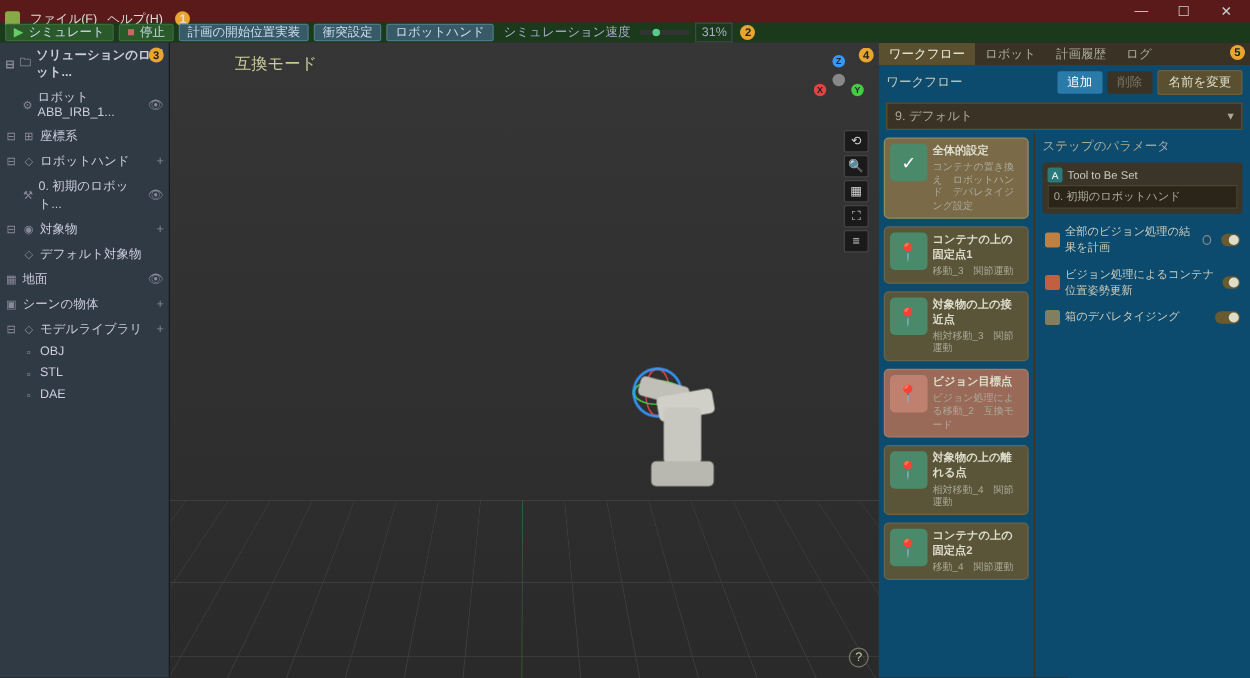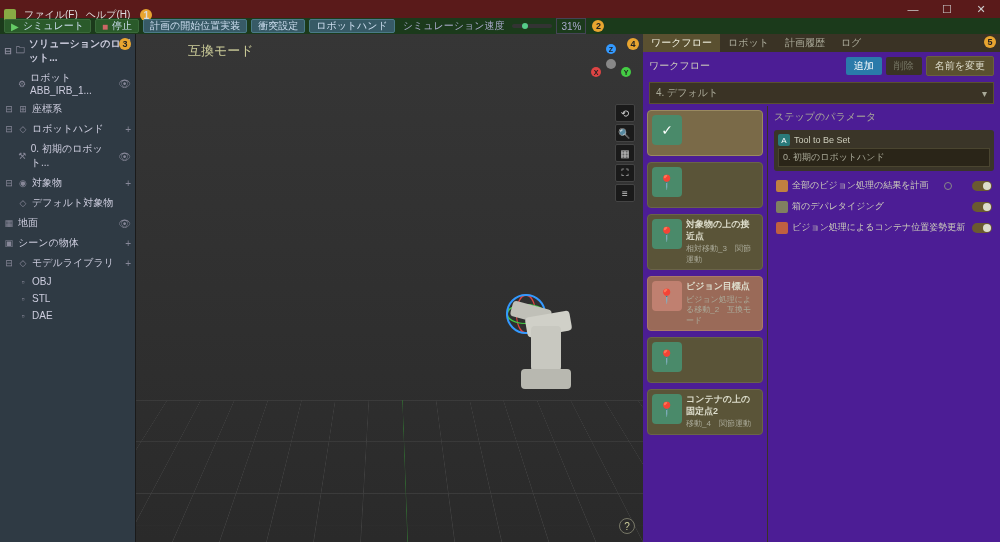--- a/index.html
+++ b/index.html
@@ -53,21 +53,21 @@
 .robot .base { position: absolute; bottom: 0; left: 20px; width: 50px; height: 20px; background: #b8b8b0; border-radius: 4px; }
 .robot .col { position: absolute; bottom: 18px; left: 30px; width: 30px; height: 45px; background: #c8c8c0; border-radius: 4px; }
 .robot .arm1 { position: absolute; bottom: 55px; left: 25px; width: 45px; height: 20px; background: #d0d0c8; border-radius: 4px; transform: rotate(-10deg); }
 .robot .arm2 { position: absolute; bottom: 68px; left: 10px; width: 40px; height: 16px; background: #c0c0b8; border-radius: 4px; transform: rotate(15deg); }
 .robot .ring { position: absolute; bottom: 55px; left: 5px; width: 40px; height: 40px; border: 2px solid; border-radius: 50%; }
 .robot .ring.r1 { border-color: #d44; transform: rotateY(60deg); }
 .robot .ring.r2 { border-color: #4c4; transform: rotateX(60deg); }
 .robot .ring.r3 { border-color: #39f; }
 
 
-.rightpanel { width: 357px; background: #4c1d95; display: flex; flex-direction: column; position: relative; }
+.rightpanel { width: 297px; background: #0c4a6e; display: flex; flex-direction: column; position: relative; }
 .rtabs { display: flex; background: #3a3325; height: 18px; align-items: center; }
 .rtab { padding: 2px 8px; font-size: 10px; color: #aa9; cursor: pointer; }
 .rtab.active { background: #5a5030; color: #eed; }
 .badge-right { position: absolute; top: 2px; right: 4px; }
 
 .wf-header { display: flex; align-items: center; padding: 4px 6px; gap: 4px; }
 .wf-header .title { color: #ccb; font-size: 10px; flex: 1; }
 .wf-btn { padding: 2px 8px; font-size: 10px; border-radius: 2px; cursor: pointer; }
 .wf-btn.primary { background: #2a7aaa; color: #fff; }
 .wf-btn.dim { background: #3a3325; color: #776; }
@@ -289,47 +289,59 @@
       <div class="rtab">ログ</div>
       <span class="badge badge-right">5</span>
     </div>
     <div class="wf-header">
       <span class="title">ワークフロー</span>
       <span class="wf-btn primary">追加</span>
       <span class="wf-btn dim">削除</span>
       <span class="wf-btn normal">名前を変更</span>
     </div>
     <div class="wf-select">
-      <span>4. デフォルト</span>
+      <span>9. デフォルト</span>
       <span class="arrow">▾</span>
     </div>
     <div class="wf-body">
       <div class="wf-steps" id="wfsteps">
           <div class="wf-step sel">
             <div class="icon">✓</div>
+            <div class="txt">
+              <div class="name">全体的設定</div>
+              <div class="desc">コンテナの置き換え　ロボットハンド　デパレタイジング設定</div>
+            </div>
           </div>
           <div class="wf-step">
             <div class="icon">📍</div>
+            <div class="txt">
+              <div class="name">コンテナの上の固定点1</div>
+              <div class="desc">移動_3　関節運動</div>
+            </div>
           </div>
           <div class="wf-step">
             <div class="icon">📍</div>
             <div class="txt">
               <div class="name">対象物の上の接近点</div>
               <div class="desc">相対移動_3　関節運動</div>
             </div>
           </div>
           <div class="wf-step pink">
             <div class="icon">📍</div>
             <div class="txt">
               <div class="name">ビジョン目標点</div>
               <div class="desc">ビジョン処理による移動_2　互換モード</div>
             </div>
           </div>
           <div class="wf-step">
             <div class="icon">📍</div>
+            <div class="txt">
+              <div class="name">対象物の上の離れる点</div>
+              <div class="desc">相対移動_4　関節運動</div>
+            </div>
           </div>
           <div class="wf-step">
             <div class="icon">📍</div>
             <div class="txt">
               <div class="name">コンテナの上の固定点2</div>
               <div class="desc">移動_4　関節運動</div>
             </div>
           </div>
         </div>
       <div class="wf-params">
@@ -341,25 +353,25 @@
             </div>
           <div class="param-input">0. 初期のロボットハンド</div>
         </div>
         <div class="param-row">
           <span class="ico"></span>
           <span>全部のビジョン処理の結果を計画</span>
           <span class="radio"></span>
           <span class="toggle"></span>
         </div>
         <div class="param-row">
+          <span class="ico" style="background:#c06040"></span>
+          <span>ビジョン処理によるコンテナ位置姿勢更新</span>
+          <span class="toggle"></span>
+        </div>
+        <div class="param-row">
           <span class="ico" style="background:#808060"></span>
           <span>箱のデパレタイジング</span>
           <span class="toggle"></span>
         </div>
-        <div class="param-row">
-          <span class="ico" style="background:#c06040"></span>
-          <span>ビジョン処理によるコンテナ位置姿勢更新</span>
-          <span class="toggle"></span>
-        </div>
       </div>
     </div>
   </div>
 </div>
 
 </body></html>

